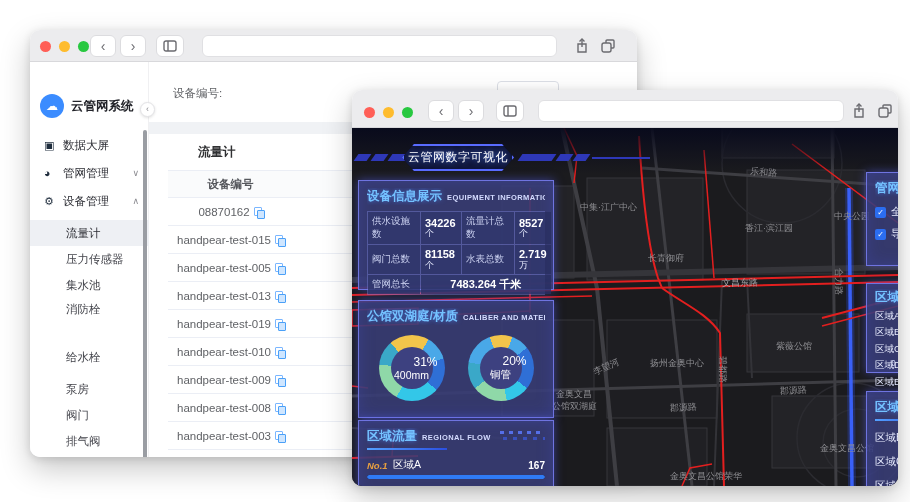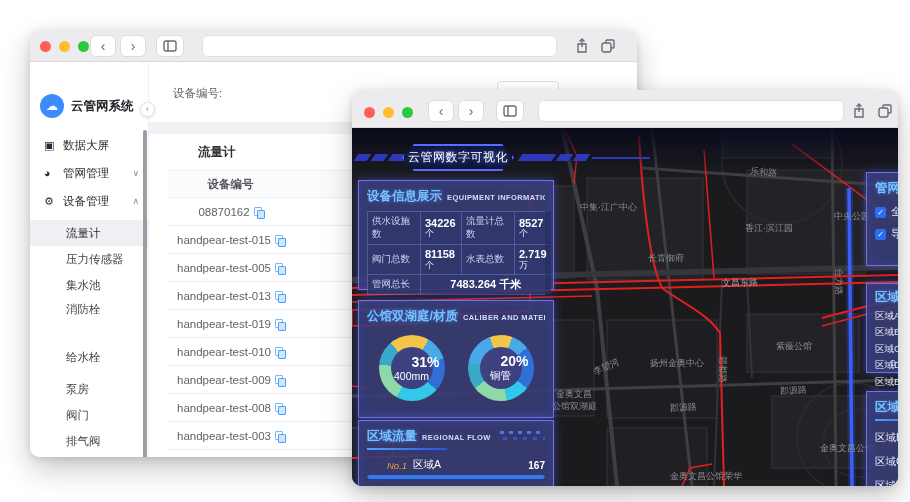--- a/index.html
+++ b/index.html
@@ -83,27 +83,27 @@
   .ecell.r3l { font-size:9.5px; color:#cdd3f2; }
 
   
   #p-caliber { left:6px; top:172px; width:196px; height:118px; }
   .donut-row { display:flex; justify-content:space-around; margin-top:10px; }
   .donut { position:relative; width:66px; height:66px; border-radius:50%; }
   .donut::after { content:""; position:absolute; inset:12px; border-radius:50%; background:#3d4180; }
   #donut1 { background:conic-gradient(from -40deg,#f2c54b 0 70deg,#49a8e8 70deg 113deg,#2f6fd6 113deg 172deg,#33c7e8 172deg 248deg,#8fd8a8 248deg 316deg,#3aa8c8 316deg 360deg); }
   #donut2 { background:conic-gradient(from -20deg,#f2c54b 0 40deg,#49a8e8 40deg 72deg,#2f6fd6 72deg 148deg,#33c7e8 148deg 190deg,#8fd8a8 190deg 252deg,#3aa8c8 252deg 300deg,#49a8e8 300deg 360deg); }
   .dcenter { position:absolute; inset:0; z-index:2; display:flex; flex-direction:column; align-items:center; justify-content:center; }
-  .dcenter .pct { font-size:14px; font-weight:bold; color:#fff;margin-left:28px; }
+  .dcenter .pct { font-size:12px; font-weight:normal; color:#fff;margin-left:28px; }
   .dcenter .dl { font-size:10.5px; color:#fff; }
 
   
   #p-flow { left:6px; top:292px; width:196px; height:80px; }
   .frow { display:flex; align-items:center; margin-top:8px; font-size:10.5px; }
-  .frow .rank { color:#e8a040; font-weight:normal; font-style:italic; font-size:9.5px; width:26px;margin-left:20px; }
+  .frow .rank { color:#e8a040; font-weight:bold; font-style:italic; font-size:9.5px; width:26px; }
   .frow .rl { color:#fff; }
   .frow .rv { margin-left:auto; color:#fff; font-weight:bold; font-size:10px; }
   .fbar { height:4px; background:#232851; border-radius:2px; margin-top:3px; overflow:hidden; }
   .fbar i { display:block; height:100%; background:#2f7bf5; border-radius:2px; }
 
   
   #rp-layers { left:514px; top:44px; width:150px; height:94px; }
   #rp-peak   { left:514px; top:155px; width:150px; height:90px; padding-top:5px; }
   #rp-flow2  { left:514px; top:263px; width:150px; height:110px; }
   .cbrow { display:flex; align-items:center; gap:5px; margin-top:8px; font-size:10.5px; color:#e8ecff; }

